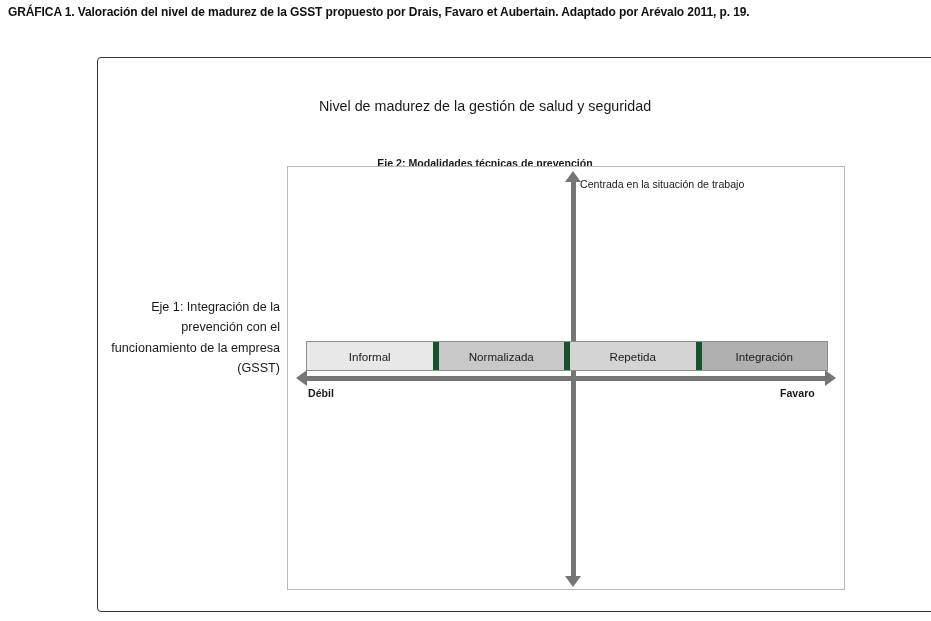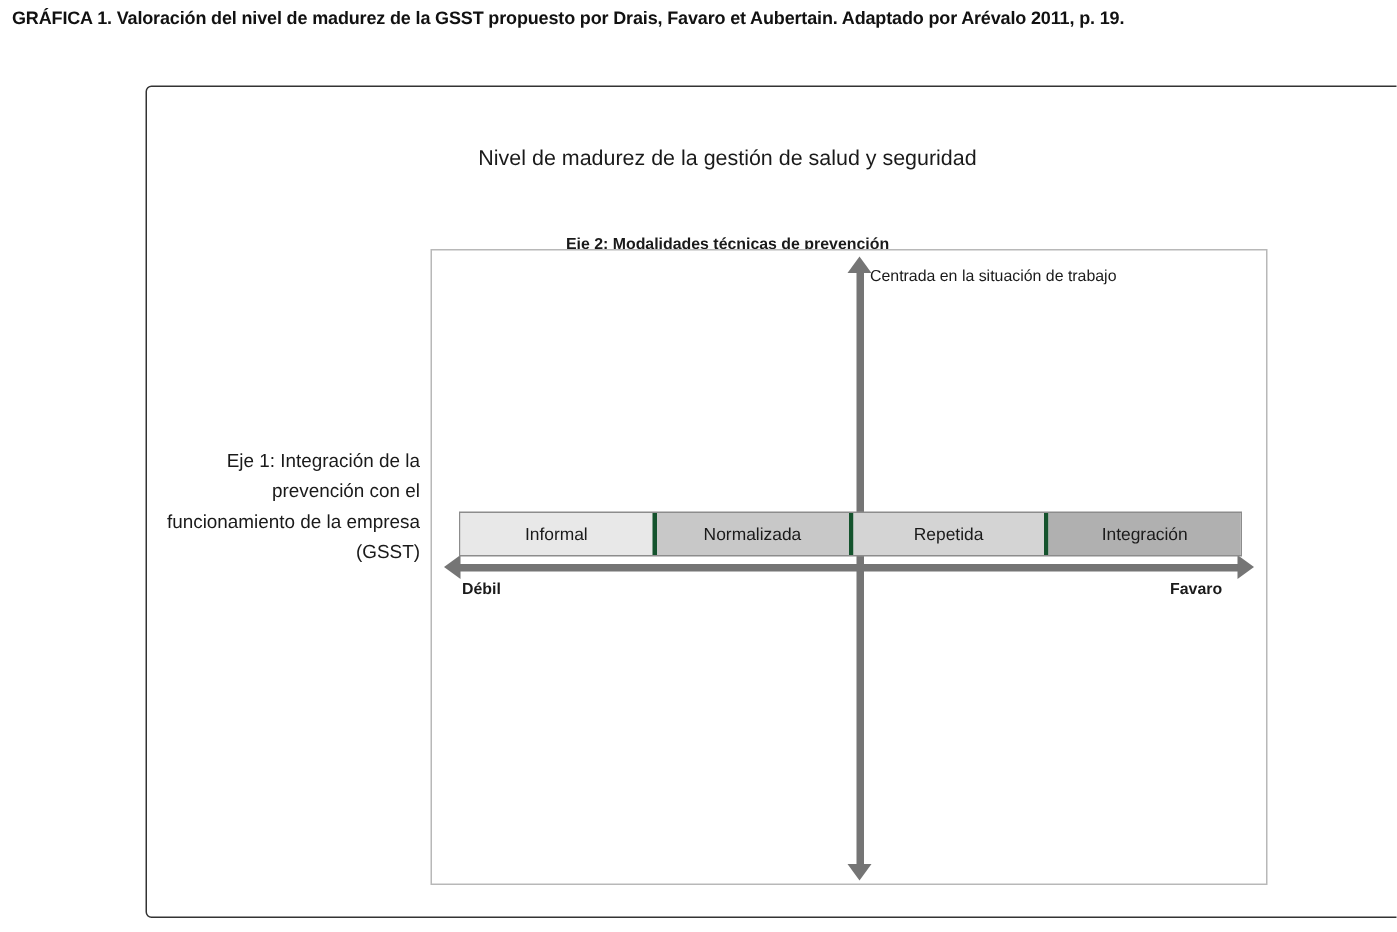--- a/index.html
+++ b/index.html
@@ -166,21 +166,21 @@
     box-sizing: border-box;
     border: 1px solid #8c8c8c;
   }
   .level-cell {
     flex: 1 1 0;
     display: flex;
     align-items: center;
     justify-content: center;
     font-size: 11.6px;
     color: #1a1a1a;
-    border-right: 3px solid #14532d;
+    border-right: 6px solid #14532d;
     box-sizing: border-box;
   }
   .level-cell:last-child { border-right: none; }
 </style>
 </head>
 <body>
 
 <div id="caption">GRÁFICA 1. Valoración del nivel de madurez de la GSST propuesto por Drais, Favaro et Aubertain. Adaptado por Arévalo 2011, p. 19.</div>
 
 <div id="figure-frame">

